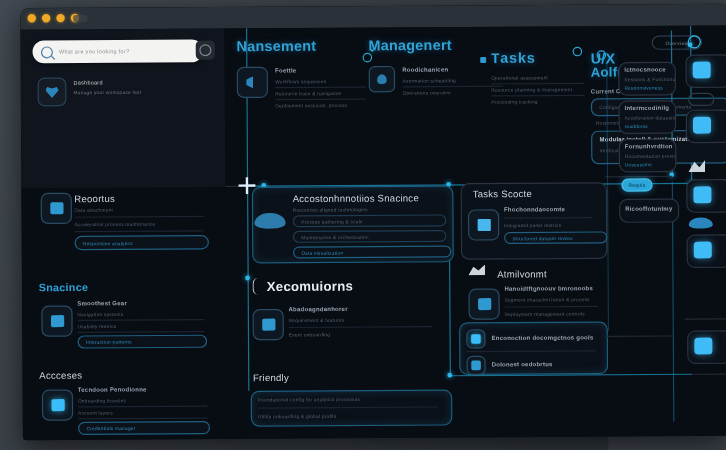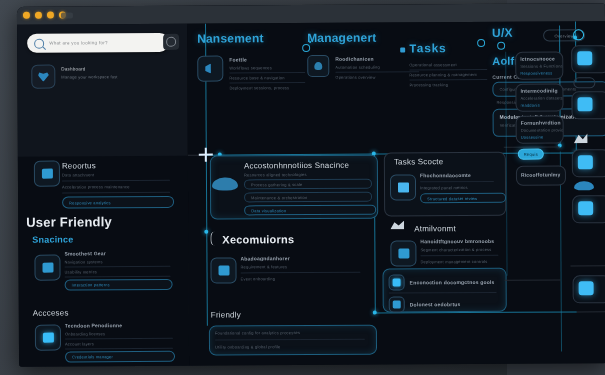--- a/index.html
+++ b/index.html
@@ -198,21 +198,21 @@
     <div style="position:absolute;left:213px;top:25px;width:5px;height:5px;background:#2f9ad1;border-radius:1px;"></div>
     <div style="position:absolute;left:222px;top:40px;width:82px;">
       <div class="ttext">Operational assessment</div>
       <div class="tline" style="margin:2px 0;width:78px;"></div>
       <div class="ttext">Resource planning &amp; management</div>
       <div class="tline" style="margin:2px 0;width:78px;"></div>
       <div class="ttext">Processing tracking</div>
     </div>
 
     <div class="node ring" style="left:290px;top:17px;"></div>
-    <div class="h-cyan" style="left:305px;top:4px;">U/X</div>
+    <div class="h-cyan" style="left:305px;top:20px;">U/X</div>
 
     <div class="h-cyan" style="left:305px;top:33px;font-size:11px;">Aolfrggne</div>
     <div class="ttext b" style="position:absolute;left:305px;top:52px;color:#8d98a4;">Current Core Workflow</div>
     <div class="inputbox cy" style="left:305px;top:60px;width:108px;height:13px;">
       <span class="ttext">Configuration summary &amp; requirements</span>
     </div>
     <div class="ttext" style="position:absolute;left:309px;top:78px;">Responsiveness documentation</div>
     <div class="inputbox cy" style="left:305px;top:87px;width:108px;height:22px;align-items:flex-start;padding-top:4px;flex-direction:column;">
       <span class="ttext b" style="color:#bcc6d1;">Modular install &amp; customization</span>
       <span class="ttext" style="margin-top:3px;">Verification onboarding</span>
@@ -232,21 +232,20 @@
     <div style="position:absolute;left:44px;top:16px;width:108px;">
       <div class="ttext">Data attachment</div>
       <div class="tline" style="margin:3px 0;"></div>
       <div class="ttext">Acceleration process maintenance</div>
       <div class="tline" style="margin:3px 0;"></div>
       <div class="inputbox cy" style="position:relative;left:0;top:0;width:104px;height:10px;">
         <span class="ttext c">Responsive analytics</span>
       </div>
     </div>
 
-    <div class="h-white" style="left:8px;top:58px;">User Friendly</div>
     <div class="h-sub" style="left:14px;top:78px;">Snacince</div>
 
     <div style="position:absolute;left:16px;top:98px;">
       <span class="row-ico big">
             <span class="glyph"></span>
           </span>
     </div>
     <div style="position:absolute;left:46px;top:94px;width:106px;">
       <div class="ttext b" style="margin-bottom:3px;">Smoothest Gear</div>
       <div class="ttext">Navigation systems</div>

